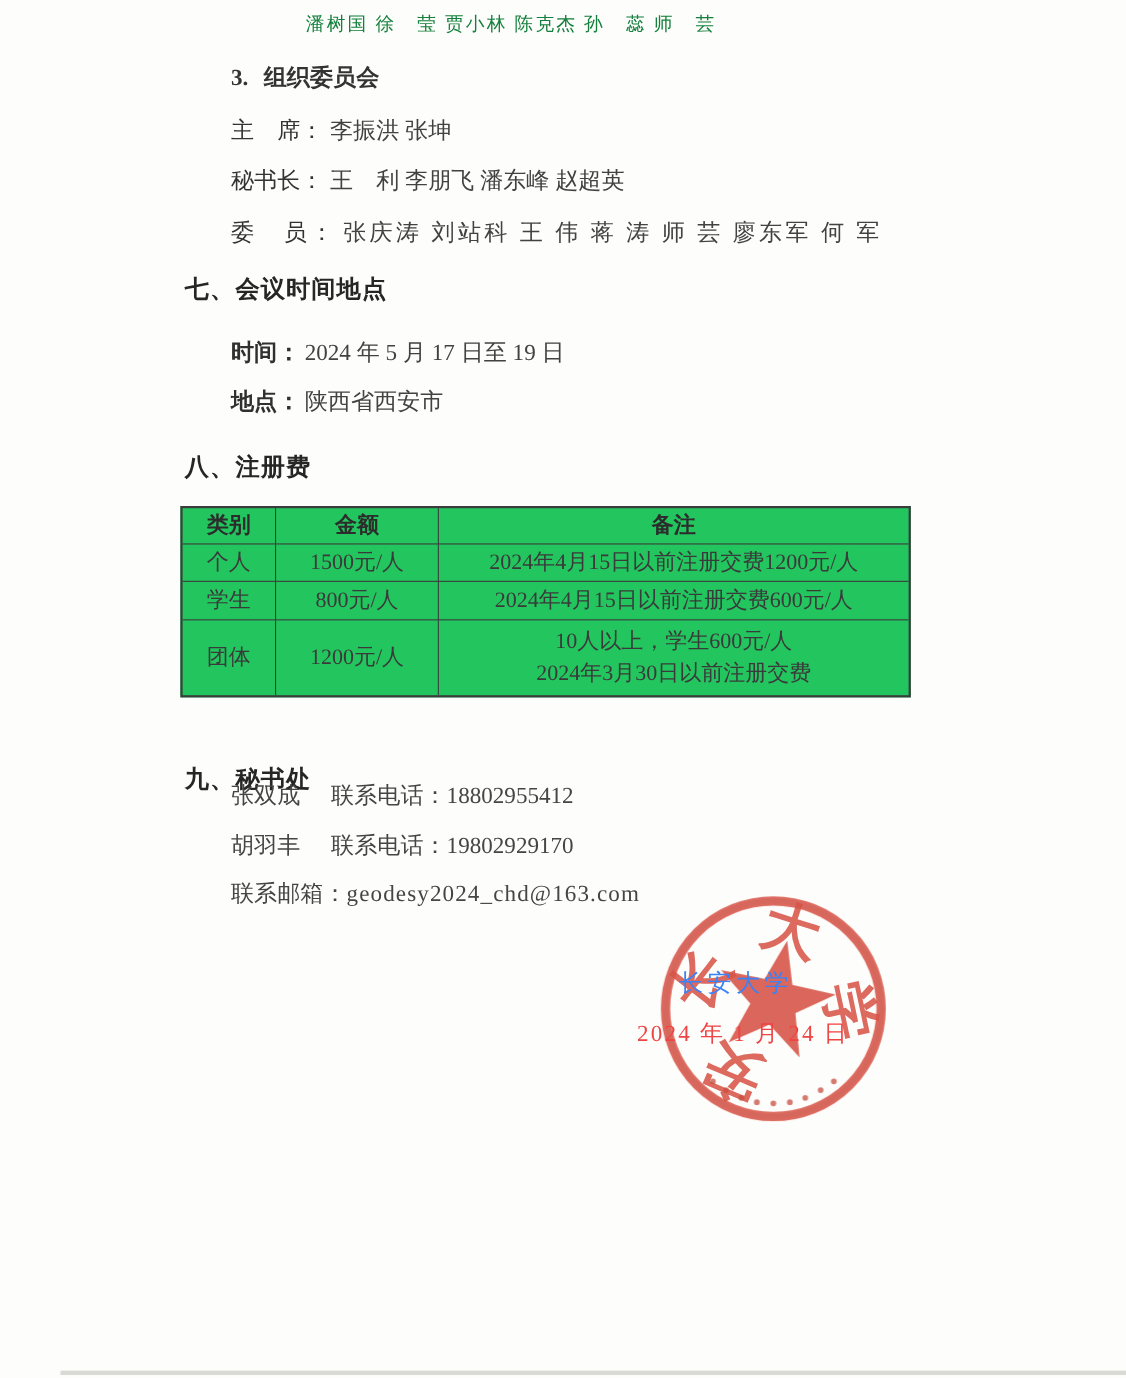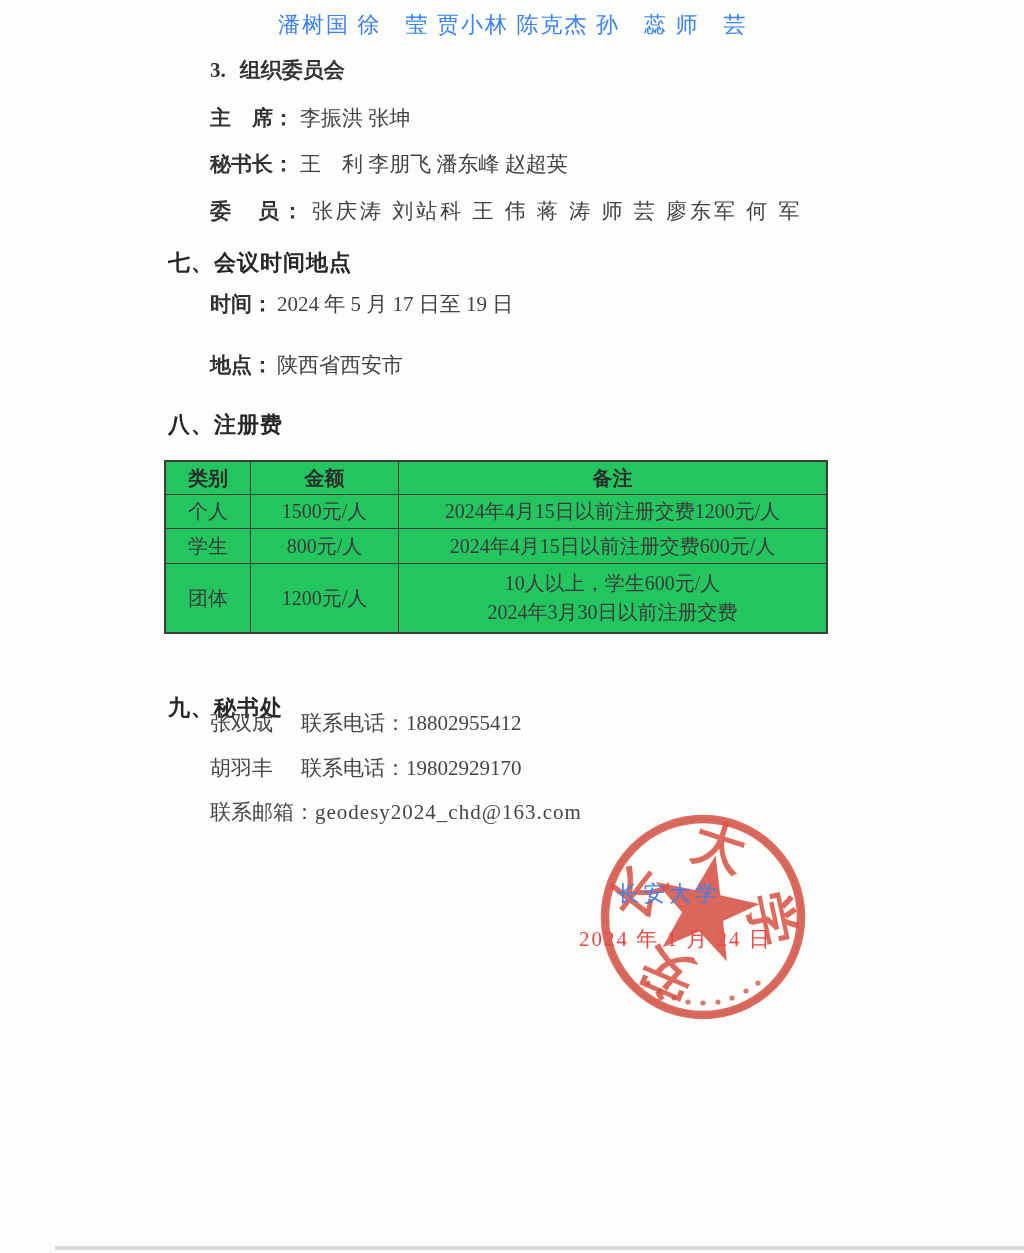--- a/index.html
+++ b/index.html
@@ -5,35 +5,35 @@
   html,body{margin:0;padding:0;}
   .page{
     position:relative;
     width:1024px;height:1253px;
     background:#fdfdfb;
     font-family:"Liberation Serif","DejaVu Serif",serif;
     color:#3d3d3d;
     overflow:hidden;
   }
   .abs{position:absolute;white-space:nowrap;}
-  .names-line{left:278px;top:10px;font-size:22px;letter-spacing:2px;color:#3b82f6;}
+  .names-line{left:278px;top:10px;font-size:17px;letter-spacing:2px;color:#15803d;}
   .item3{left:210px;top:56px;font-size:21px;font-weight:600;color:#333;
          font-family:"Liberation Sans","DejaVu Sans",sans-serif;}
   .item3 .num{margin-right:14px;font-family:"Liberation Serif",serif;font-weight:600;}
   .cmt-row{left:210px;font-size:21px;color:#424242;}
-  .cmt-row .lbl{font-weight:700;color:#333;font-family:"Liberation Sans","DejaVu Sans",sans-serif;margin-right:6px;}
+  .cmt-row .lbl{font-weight:400;color:#333;font-family:"Liberation Sans","DejaVu Sans",sans-serif;margin-right:6px;}
   .cmt-chair{top:104px;}
   .cmt-secgen{top:150px;}
   .cmt-member{top:197px;letter-spacing:3px;}
   .h-sec{left:168px;font-size:22px;font-weight:bold;color:#262626;
          font-family:"Liberation Sans","DejaVu Sans",sans-serif;letter-spacing:1px;}
   .h7{top:248px;} .h8{top:410px;} .h9{top:653px;margin-top:40px;}
   .body-row{left:210px;font-size:21px;color:#424242;}
   .body-row .lbl{font-weight:600;color:#303030;font-family:"Liberation Sans","DejaVu Sans",sans-serif;margin-right:4px;}
-  .time-row{top:290px;} .place-row{top:351px;}
+  .time-row{top:306px;} .place-row{top:351px;}
   .fee-table{
     left:164px;top:460px;width:660px;
     border:2px solid #3c3c3c;
     display:grid;
     grid-template-columns:85px 148px 1fr;
     grid-template-rows:33px 34px 35px 68px;
     font-size:20px;color:#3a3a3a;
     background:#22c55e;
   }
   .fee-table .cell{

